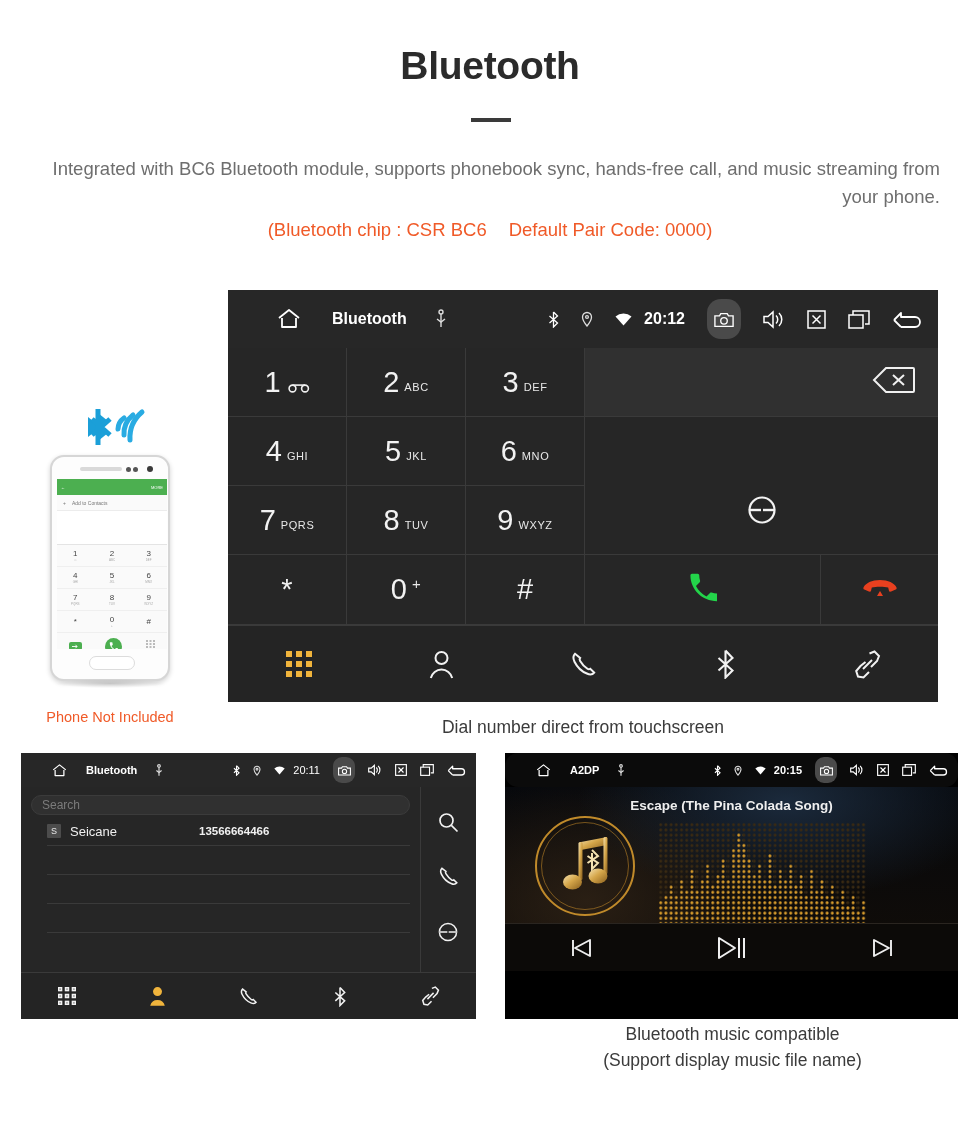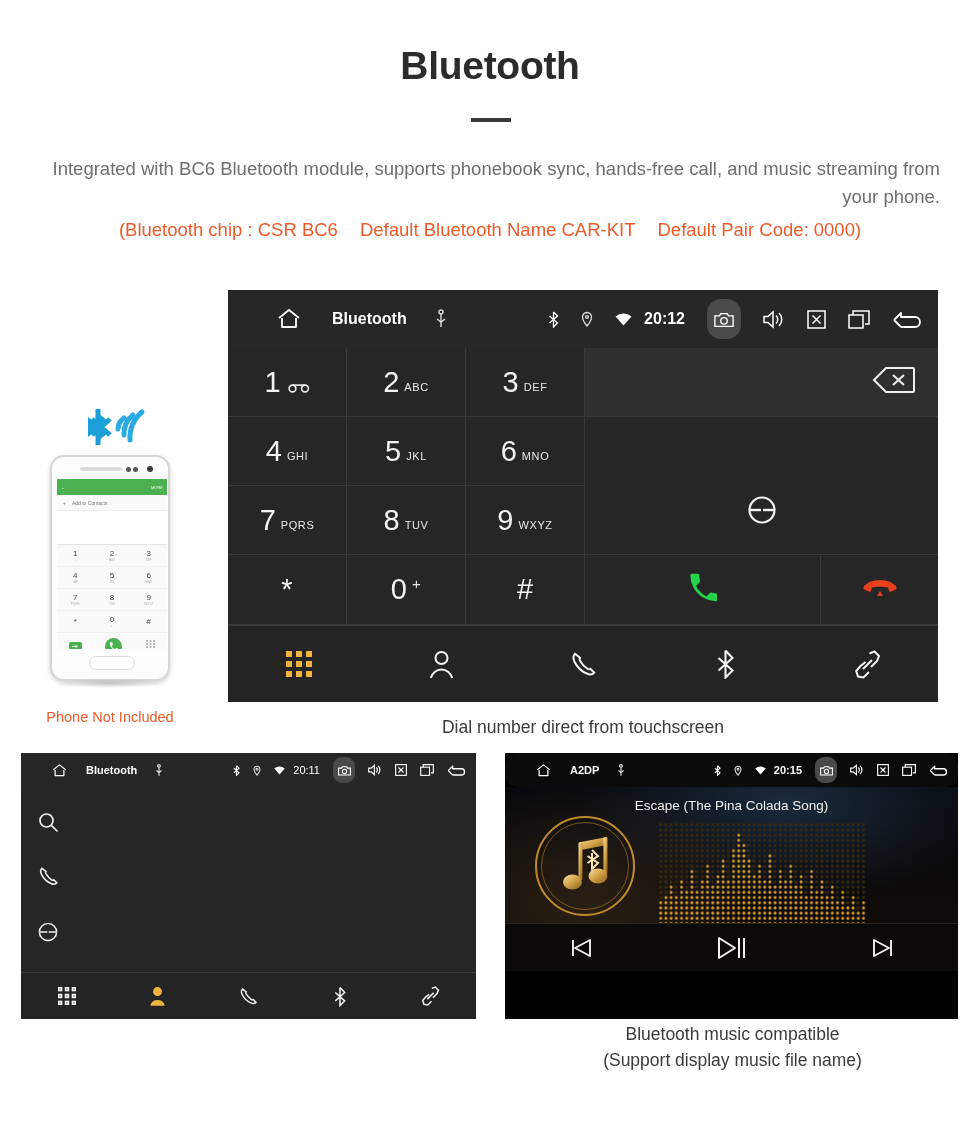--- a/index.html
+++ b/index.html
@@ -129,21 +129,21 @@
 
   .music-body {
     position: relative; width: 453px; height: 184px;
     background:
       radial-gradient(ellipse 320px 150px at 62% 8%, #1b2a3c 0%, rgba(10,12,16,0) 65%),
       radial-gradient(ellipse 260px 180px at 18% 62%, #2a1f14 0%, rgba(8,8,8,0) 70%),
       linear-gradient(#06080c, #120d08);
   }
   .song-title {
     position: absolute; top: 11px; left: 0; width: 453px; text-align: center;
-    color: #efefef; font-size: 13.5px;
+    color: #efefef; font-size: 13.5px; font-weight: bold;
   }
   .art-circle {
     position: absolute; left: 30px; top: 29px; width: 100px; height: 100px;
     border-radius: 50%; border: 2px solid #c08a2a;
   }
   .art-circle::after {
     content: ""; position: absolute; left: 4px; top: 4px; right: 4px; bottom: 4px;
     border-radius: 50%; border: 1px solid rgba(200,140,40,0.55);
   }
   .art-note { position: absolute; left: 22px; top: 18px; }
@@ -221,21 +221,20 @@
 </head>
 <body>
 
 <div class="page">
 
   <div class="hero-title">Bluetooth</div>
   <div class="hero-rule"></div>
   <div class="hero-desc">Integrated with BC6 Bluetooth module, supports phonebook sync, hands-free call, and music streaming from your phone.</div>
   <div class="hero-specs">
     <span>(Bluetooth chip : CSR BC6</span>
-    <span>Default Bluetooth Name CAR-KIT</span>
     <span>Default Pair Code: 0000)</span>
   </div>
 
   <div class="bt-logo">
     <svg width="90" height="62" viewBox="0 0 90 62">
       <g stroke="#29abe2" stroke-width="5" fill="none" stroke-linecap="round">
         <path d="M56 34 A14 14 0 0 1 62 23"></path>
         <path d="M62 40 A24 24 0 0 1 71 20"></path>
         <path d="M68 45 A34 34 0 0 1 80 17"></path>
       </g>
@@ -622,20 +621,41 @@
         <span class="sb-ic">
           <svg width="20" height="14" viewBox="0 0 32 22" fill="none" stroke="#fff" stroke-width="2.1" stroke-linejoin="round">
               <path d="M2 12 L9 5 L9 9 H23 A5 5 0 0 1 23 19 H9"></path>
               <path d="M9 19 L2 12"></path>
             </svg>
         </span>
       </div>
     </div>
 
     <div class="contacts-body">
+      <div class="contacts-left">
+        <div class="search-pill">
+          <span>Search</span>
+        </div>
+        <div class="contact-rows">
+          <div class="contact-row first">
+            <span class="c-badge">S</span>
+            <span class="c-name">Seicane</span>
+            <span class="c-num">13566664466</span>
+          </div>
+          <div class="contact-row">
+            <span class="c-name"></span>
+          </div>
+          <div class="contact-row">
+            <span class="c-name"></span>
+          </div>
+          <div class="contact-row">
+            <span class="c-name"></span>
+          </div>
+        </div>
+      </div>
       <div class="contacts-right">
         <span>
           <svg width="21" height="21" viewBox="0 0 21 21" fill="none" stroke="#f2f2f2" stroke-width="1.7">
               <circle cx="8.5" cy="8.5" r="6.5"></circle>
               <path d="M13.4 13.4 L19.5 19.5"></path>
             </svg>
         </span>
         <span>
           <svg width="21" height="21" viewBox="0 0 24 24" fill="none" stroke="#f2f2f2" stroke-width="1.8">
               <path d="M4.5 2.5 C3 4 2.5 6.5 4 9.5 C6.5 14.5 10 18 15 20 C18 21.5 20.5 20.5 21.5 19.2 L18 15.8 C17.2 16.4 16.2 16.3 15.5 15.8 C13.2 14.2 10.5 11.3 9 8.8 C8.5 8 8.4 7 9 6.2 Z"></path>

